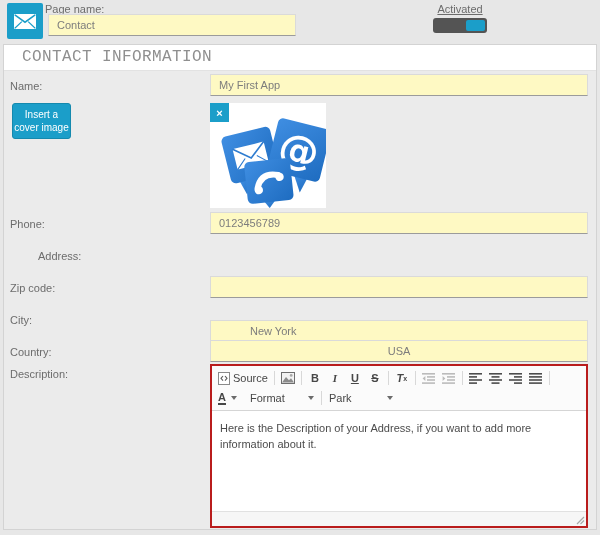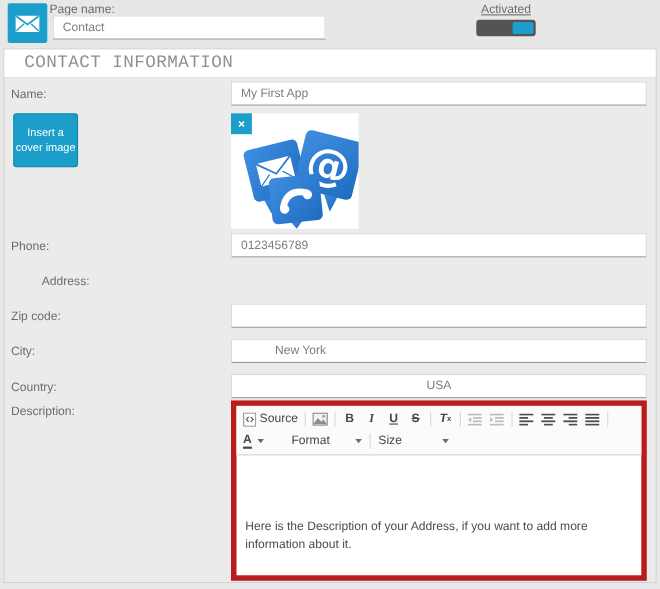--- a/index.html
+++ b/index.html
@@ -1,53 +1,53 @@
 <!DOCTYPE html>
 <html><head>
 <meta charset="utf-8">
 <style>
   html,body{margin:0;padding:0;width:600px;height:535px;overflow:hidden;
     font-family:"Liberation Sans","DejaVu Sans",sans-serif;background:#e7e7e7;}
   #app{position:relative;width:600px;height:535px;background:#e7e7e7;overflow:hidden;}
 
   .lbl{position:absolute;font-size:11px;color:#6c6c6c;}
   .inp{position:absolute;left:210px;width:378px;height:22px;box-sizing:border-box;
-    background:#ffffff;border:1px solid #dadada;border-bottom:1px solid #9b9b9b;
+    background:#fef9c3;border:1px solid #dadada;border-bottom:1px solid #9b9b9b;
     font-family:inherit;font-size:11px;color:#7d7d7d;padding:0 8px;outline:none;}
 
   
   .app-icon{position:absolute;left:7px;top:3px;width:36px;height:36px;background:#1b9ec9;
     border-radius:2px;display:flex;align-items:center;justify-content:center;}
   .pagename-lbl{left:45px;top:3px;}
   .pagename-inp{left:48px;top:14px;width:248px;}
   .activated-lbl{left:430px;top:3px;width:60px;text-align:center;text-decoration:underline;}
   .toggle{position:absolute;left:433px;top:18px;width:54px;height:15px;background:#545454;
     border-radius:3px;cursor:pointer;}
   .toggle .knob{position:absolute;right:2px;top:2px;width:19px;height:11px;background:#1b9ec9;border-radius:2px;}
 
   
   .panel{position:absolute;left:3px;top:44px;width:594px;height:486px;box-sizing:border-box;
     background:#ebebeb;border:1px solid #d3d3d3;}
   .panel-header{position:absolute;left:4px;top:45px;width:592px;height:26px;box-sizing:border-box;
     background:#ffffff;border-bottom:1px solid #e2e2e2;line-height:25px;padding-left:18px;
     font-size:16px;color:#8f8f8f;letter-spacing:.4px;font-family:Liberation Mono, monospace;}
 
   
-  .cover-btn{position:absolute;left:12px;top:103px;width:59px;height:49px;box-sizing:border-box;
+  .cover-btn{position:absolute;left:12px;top:103px;width:59px;height:36px;box-sizing:border-box;
     background:#1b9ec9;border:1px solid #1489ae;border-radius:3px;color:#fff;font-size:10px;
     display:flex;align-items:center;justify-content:center;text-align:center;line-height:1.3;
     padding:1px;cursor:pointer;}
   .cover-img{position:absolute;left:210px;top:103px;width:116px;height:105px;background:#fff;}
   .cover-remove{position:absolute;left:210px;top:103px;width:19px;height:19px;background:#1b9ec9;
     color:#fff;font-size:11px;font-weight:bold;display:flex;align-items:center;justify-content:center;
     cursor:pointer;}
 
   
   .editor{position:absolute;left:210px;top:364px;width:378px;height:164px;box-sizing:border-box;
-    background:#fff;border:5px solid #b91c1c;display:flex;flex-direction:column;gap:48px;}
+    background:#fff;border:2px solid #b91c1c;display:flex;flex-direction:column;}
   .toolbar{background:#fbfbfb;border-bottom:1px solid #d5d5d5;padding:2px 3px;}
   .tb-row{display:flex;align-items:center;height:20px;}
   .tb-btn{display:flex;align-items:center;justify-content:center;min-width:14px;height:18px;
     padding:0 3px;color:#474747;font-size:11px;cursor:pointer;}
   .tb-sep{width:1px;height:14px;background:#d8d8d8;margin:0 3px;}
   .tb-dis{opacity:.35;}
   .b{font-weight:bold;}
   .i{font-style:italic;font-family:"Liberation Serif","DejaVu Serif",serif;font-weight:bold;}
   .u{text-decoration:underline;font-weight:bold;}
   .s{text-decoration:line-through;font-weight:bold;}
@@ -123,21 +123,21 @@
 
   <div class="lbl" style="left:10px;top:218px;">Phone:</div>
   <input class="inp" style="top: 212px;" value="0123456789">
 
   <div class="lbl" style="left:10px;top:250px;margin-left:28px;">Address:</div>
 
   <div class="lbl" style="left:10px;top:282px;">Zip code:</div>
   <input class="inp" style="top: 276px;" value="">
 
   <div class="lbl" style="left:10px;top:314px;">City:</div>
-  <input class="inp" style="top: 308px; padding-left: 39px;" value="New York">
+  <input class="inp" style="top: 320px; padding-left: 39px;" value="New York">
 
   <div class="lbl" style="left:10px;top:346px;">Country:</div>
   <input class="inp" style="top: 340px; text-align: center;" value="USA">
 
   <div class="lbl" style="left:10px;top:368px;">Description:</div>
 
   <div class="editor">
     <div class="toolbar">
       <div class="tb-row">
         <div class="tb-btn">
@@ -217,27 +217,27 @@
               <rect x="0" y="9.3" width="13" height="1.6" fill="#4c4c4c"></rect>
           </svg>
         </div>
         <div class="tb-sep"></div>
       </div>
       <div class="tb-row">
         <div class="tb-btn">
           <span class="A">A</span>
           <span class="caret"></span>
         </div>
-        <div class="tb-drop" style="margin-left:18px;">
+        <div class="tb-drop" style="margin-left:6px;">
           <span>Format</span>
           <span class="caret"></span>
         </div>
         <div class="tb-sep"></div>
         <div class="tb-drop">
-          <span>Size</span>
+          <span>Park</span>
           <span class="caret"></span>
         </div>
       </div>
     </div>
     <div class="ed-content">Here is the Description of your Address, if you want to add more information about it.</div>
     <div class="ed-footer">
       <span class="rsz">
         <svg width="9" height="9" viewBox="0 0 9 9">
           <path d="M8,1 L1,8 M8,4.5 L4.5,8 M8,8 L8,8" stroke="#a8a8a8" stroke-width="1.2" fill="none"></path>
         </svg>

